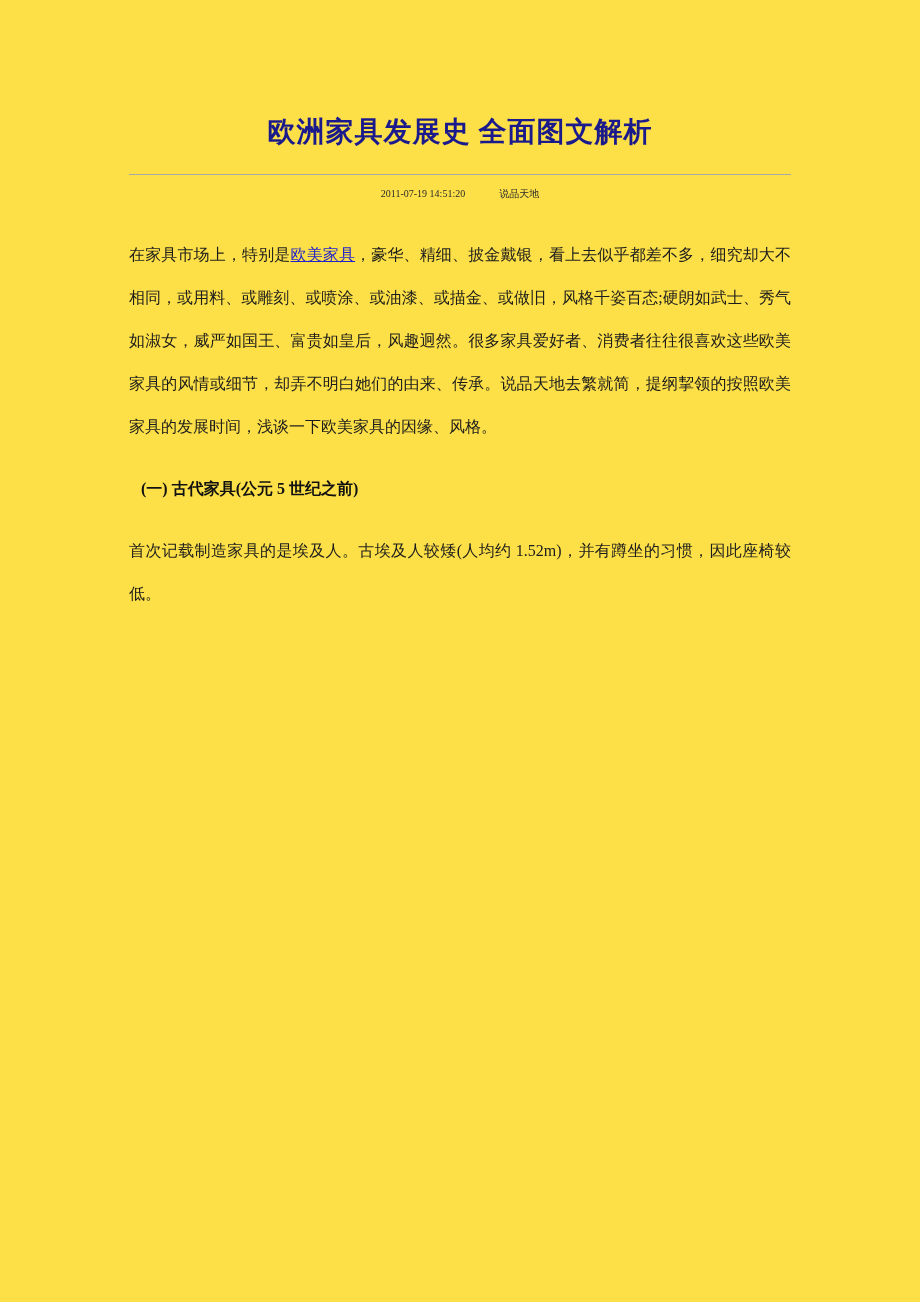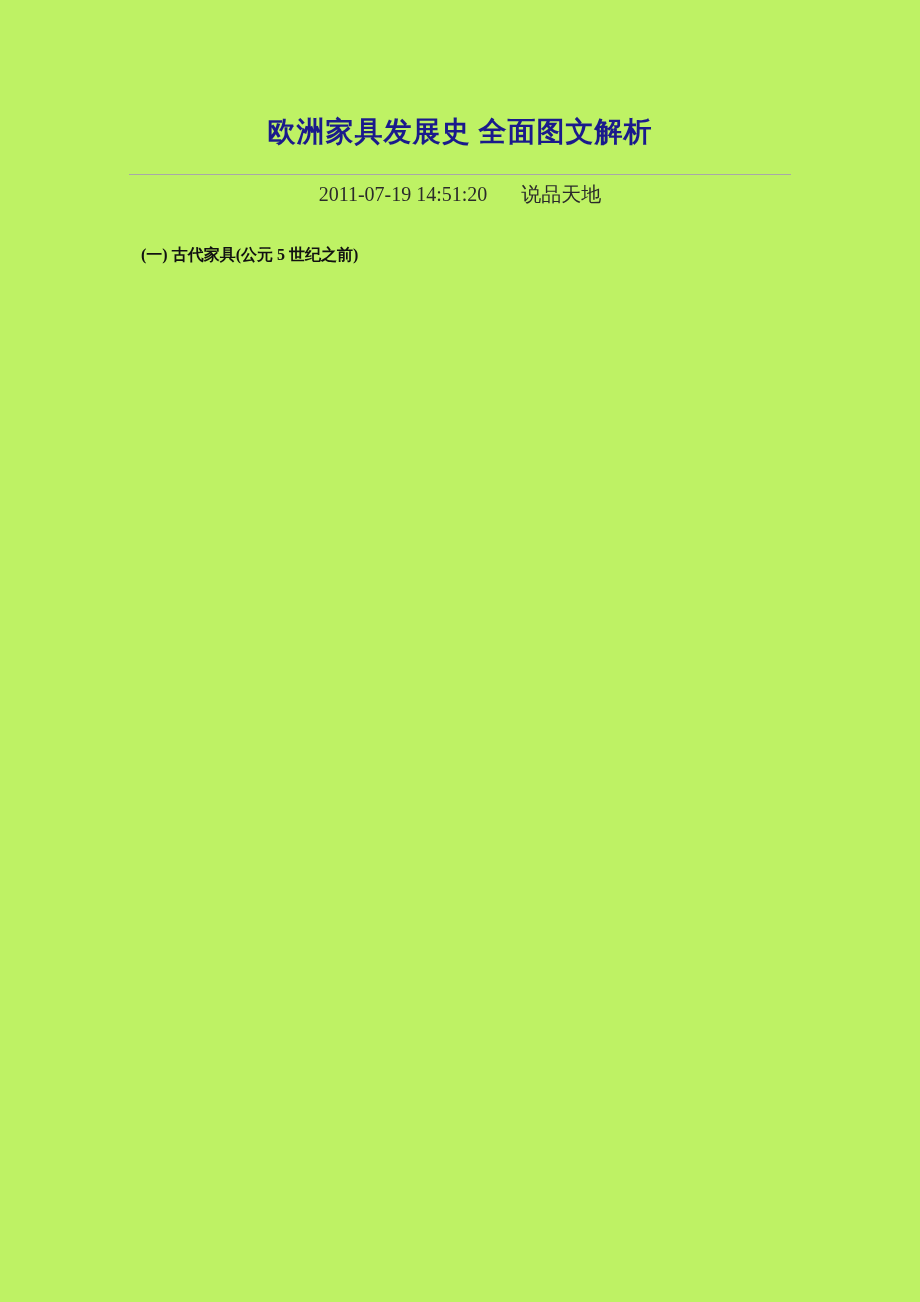--- a/index.html
+++ b/index.html
@@ -1,20 +1,20 @@
 <!DOCTYPE html>
 <html><head>
 <meta charset="utf-8">
 <style>
   * { margin: 0; padding: 0; box-sizing: border-box; }
   html, body { background: #ffffff; }
   .page {
     width: 920px;
     height: 1302px;
-    background: #bef264;
+    background: #fde047;
     font-family: "Liberation Serif", "DejaVu Serif", serif;
     color: #1c1c1c;
     overflow: hidden;
   }
   .content {
     width: 662px;
     margin: 0 auto;
   }
   .doc-title {
     padding-top: 112px;
@@ -26,21 +26,21 @@
     letter-spacing: 1px;
   }
   .rule {
     border: none;
     border-top: 1px solid #a8a8a8;
     margin-top: 22px;
   }
   .meta-line {
     margin-top: 8px;
     text-align: center;
-    font-size: 20px;
+    font-size: 10px;
     line-height: 22px;
     color: #2a2a2a;
   }
   .meta-gap { display: inline-block; width: 34px; }
   .body-text {
     margin-top: 28px;
     font-size: 16px;
   }
   .para {
     line-height: 43px;
@@ -71,20 +71,22 @@
     <h1 class="doc-title">欧洲家具发展史 全面图文解析</h1>
 
     <hr class="rule">
 
     <div class="meta-line">
       <span>2011-07-19 14:51:20</span><span class="meta-gap"></span><span>说品天地</span>
     </div>
 
     <div class="body-text">
 
+      <p class="para"><span>在家具市场上，特别是</span><a class="inline-link">欧美家具</a><span>，豪华、精细、披金戴银，看上去似乎都差不多，细究却大不相同，或用料、或雕刻、或喷涂、或油漆、或描金、或做旧，风格千姿百态;硬朗如武士、秀气如淑女，威严如国王、富贵如皇后，风趣迥然。很多家具爱好者、消费者往往很喜欢这些欧美家具的风情或细节，却弄不明白她们的由来、传承。说品天地去繁就简，提纲挈领的按照欧美家具的发展时间，浅谈一下欧美家具的因缘、风格。</span></p>
 
       <p class="para section-heading">(一) 古代家具(公元 5 世纪之前)</p>
 
+      <p class="para">首次记载制造家具的是埃及人。古埃及人较矮(人均约 1.52m)，并有蹲坐的习惯，因此座椅较低。</p>
 
 
     </div>
   </div>
 </div>
 
 </body></html>

